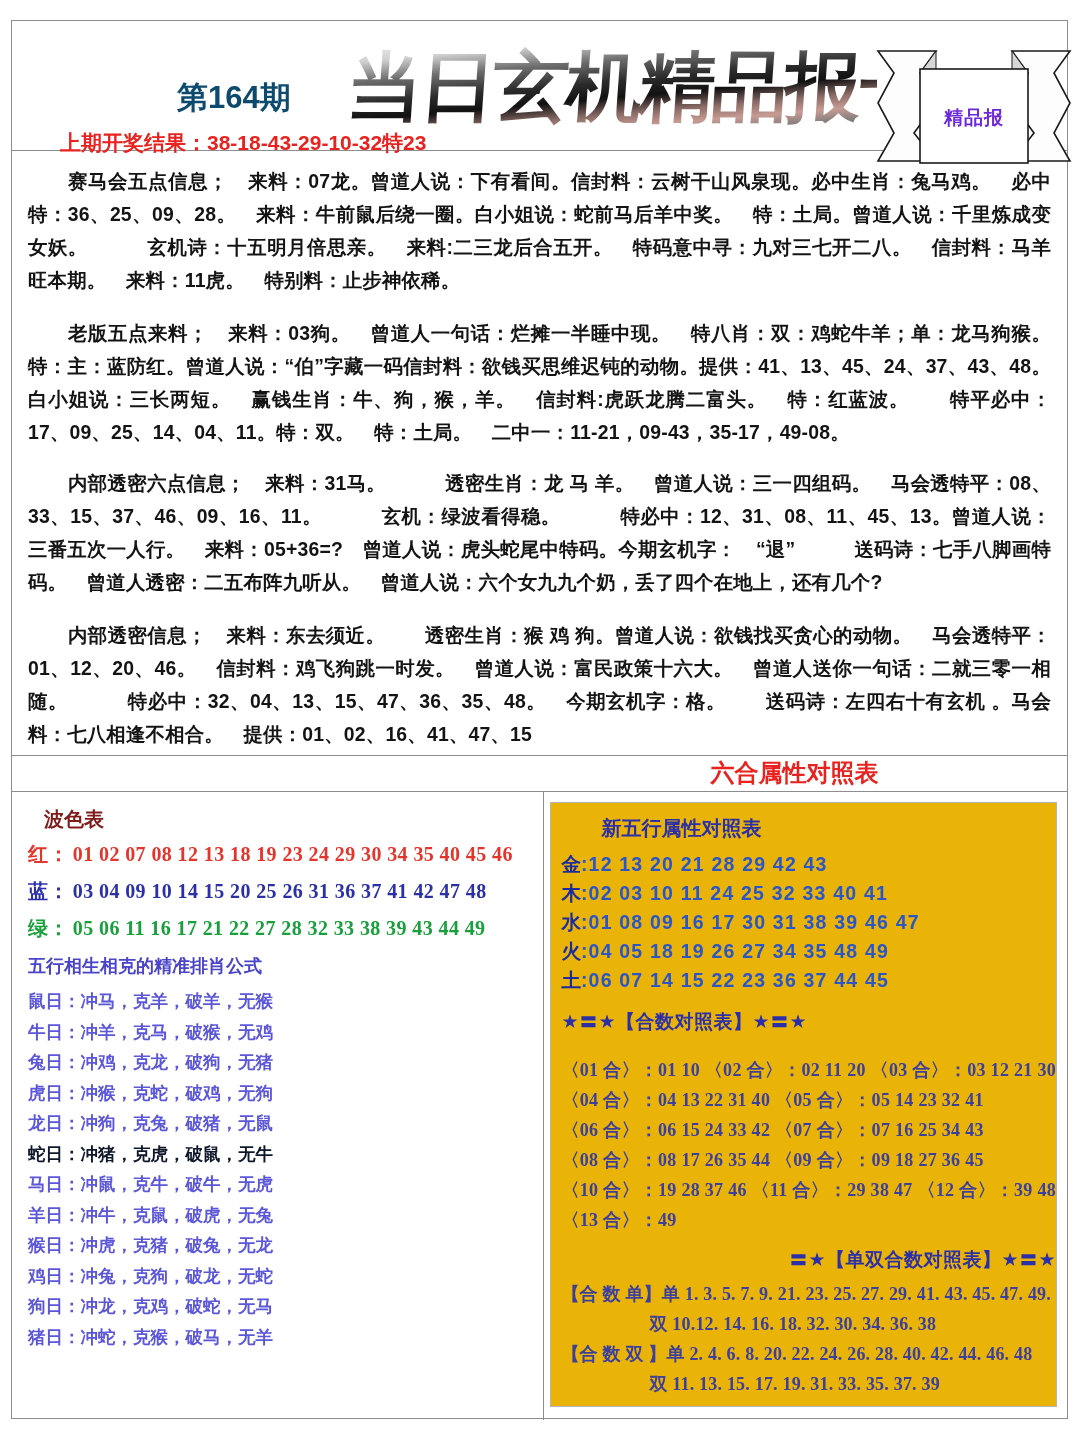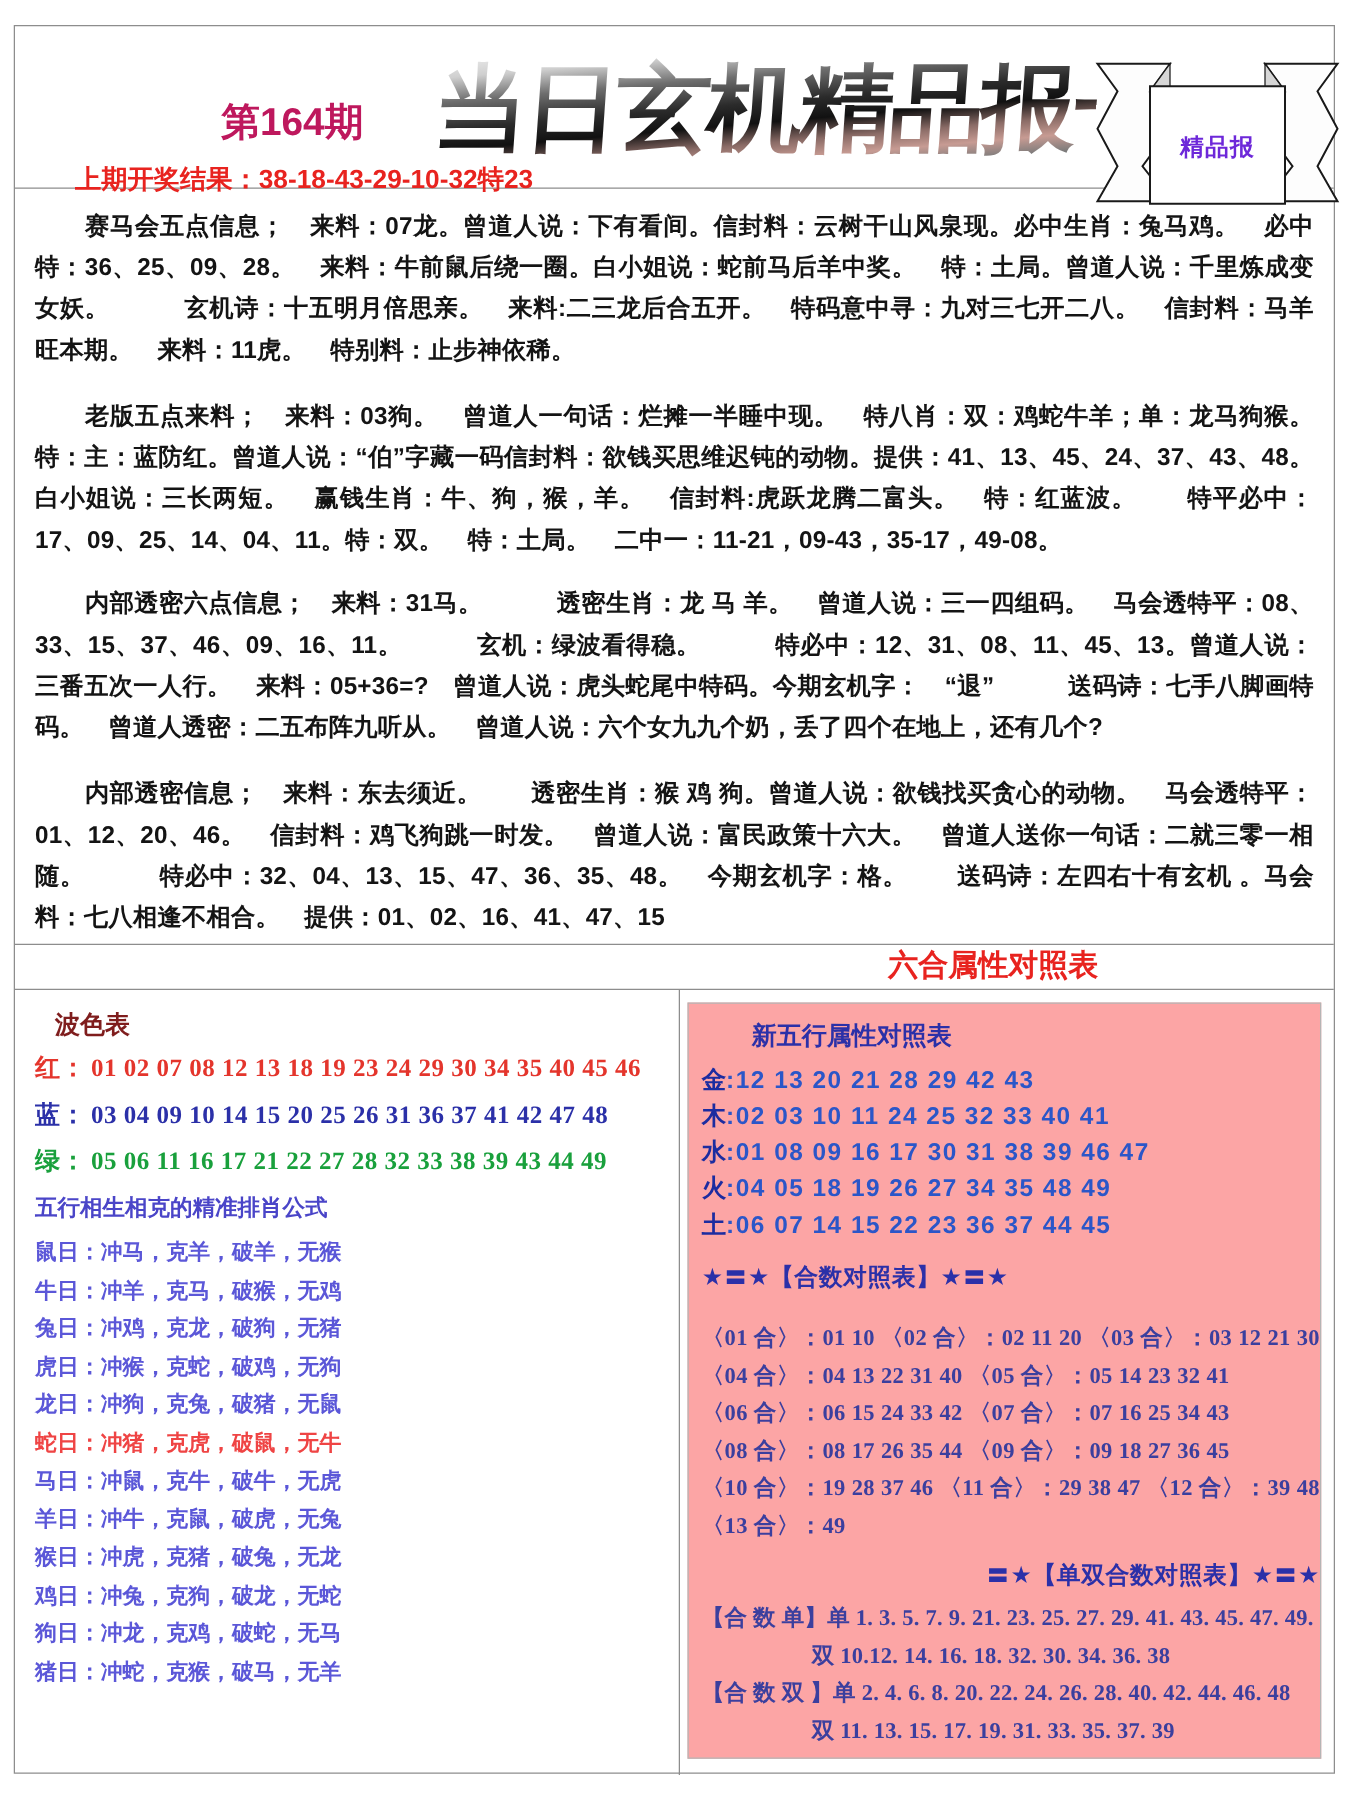--- a/index.html
+++ b/index.html
@@ -33,21 +33,21 @@
     width: 100%; height: 130px;
     border-bottom: 1px solid #8d8d8d;
     box-sizing: border-box;
   }
   .issue {
     position: absolute;
     left: 165px; top: 56px;
     font-family: "Liberation Sans", "DejaVu Sans", sans-serif;
     font-size: 31px;
     font-weight: 700;
-    color: #be185d;
+    color: #0c4a6e;
     letter-spacing: 0px;
     white-space: nowrap;
   }
   .prev-result {
     position: absolute;
     left: 48px; top: 108px;
     font-family: "Liberation Sans", "DejaVu Sans", sans-serif;
     font-size: 21px;
     font-weight: 700;
     color: #e8231f;
@@ -184,21 +184,21 @@
     box-sizing: border-box;
     padding: 10px 0 0 0;
     position: relative;
   }
   .col-right-inner {
     border: 1px solid #b5b5b5;
     margin: 0 10px 0 6px;
     height: 605px;
     box-sizing: border-box;
     padding: 8px 0 0 10px;
-    background: #fca5a5;
+    background: #eab308;
   }
 
   
   .bose-title {
     font-family: "Liberation Sans", "DejaVu Sans", sans-serif;
     font-size: 20px;
     font-weight: 700;
     color: #7f1d1d;
     margin: 4px 0 8px 18px;
   }
@@ -224,21 +224,21 @@
   }
   .zodiac-row {
     font-family: "Liberation Sans", "DejaVu Sans", sans-serif;
     font-size: 17.5px;
     font-weight: 700;
     color: #5b57d8;
     line-height: 30.5px;
     white-space: nowrap;
     margin-left: 2px;
   }
-  .zodiac-row.faded { color: #ef4444; }
+  .zodiac-row.faded { color: #0f172a; }
 
   
   .wuxing-title {
     font-family: "Liberation Sans", "DejaVu Sans", sans-serif;
     font-size: 20px;
     font-weight: 700;
     color: #2b30a8;
     margin: 4px 0 8px 40px;
   }
   .wuxing-row {

